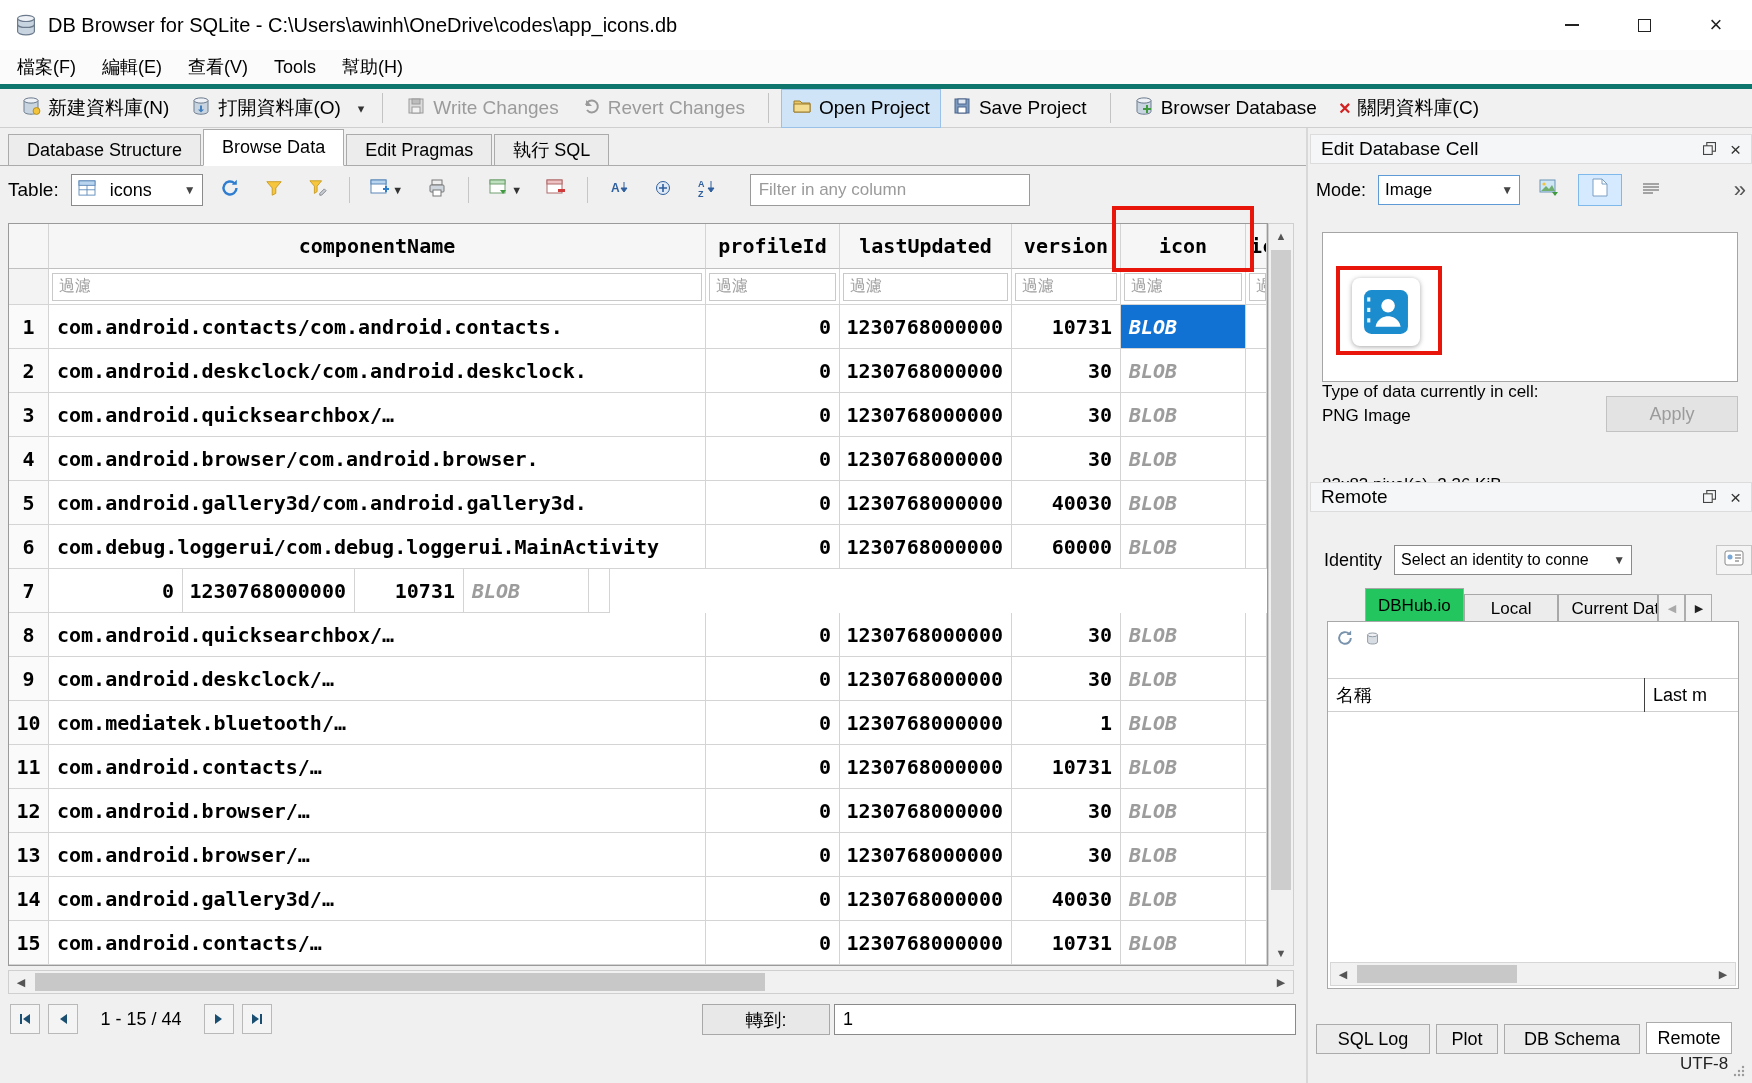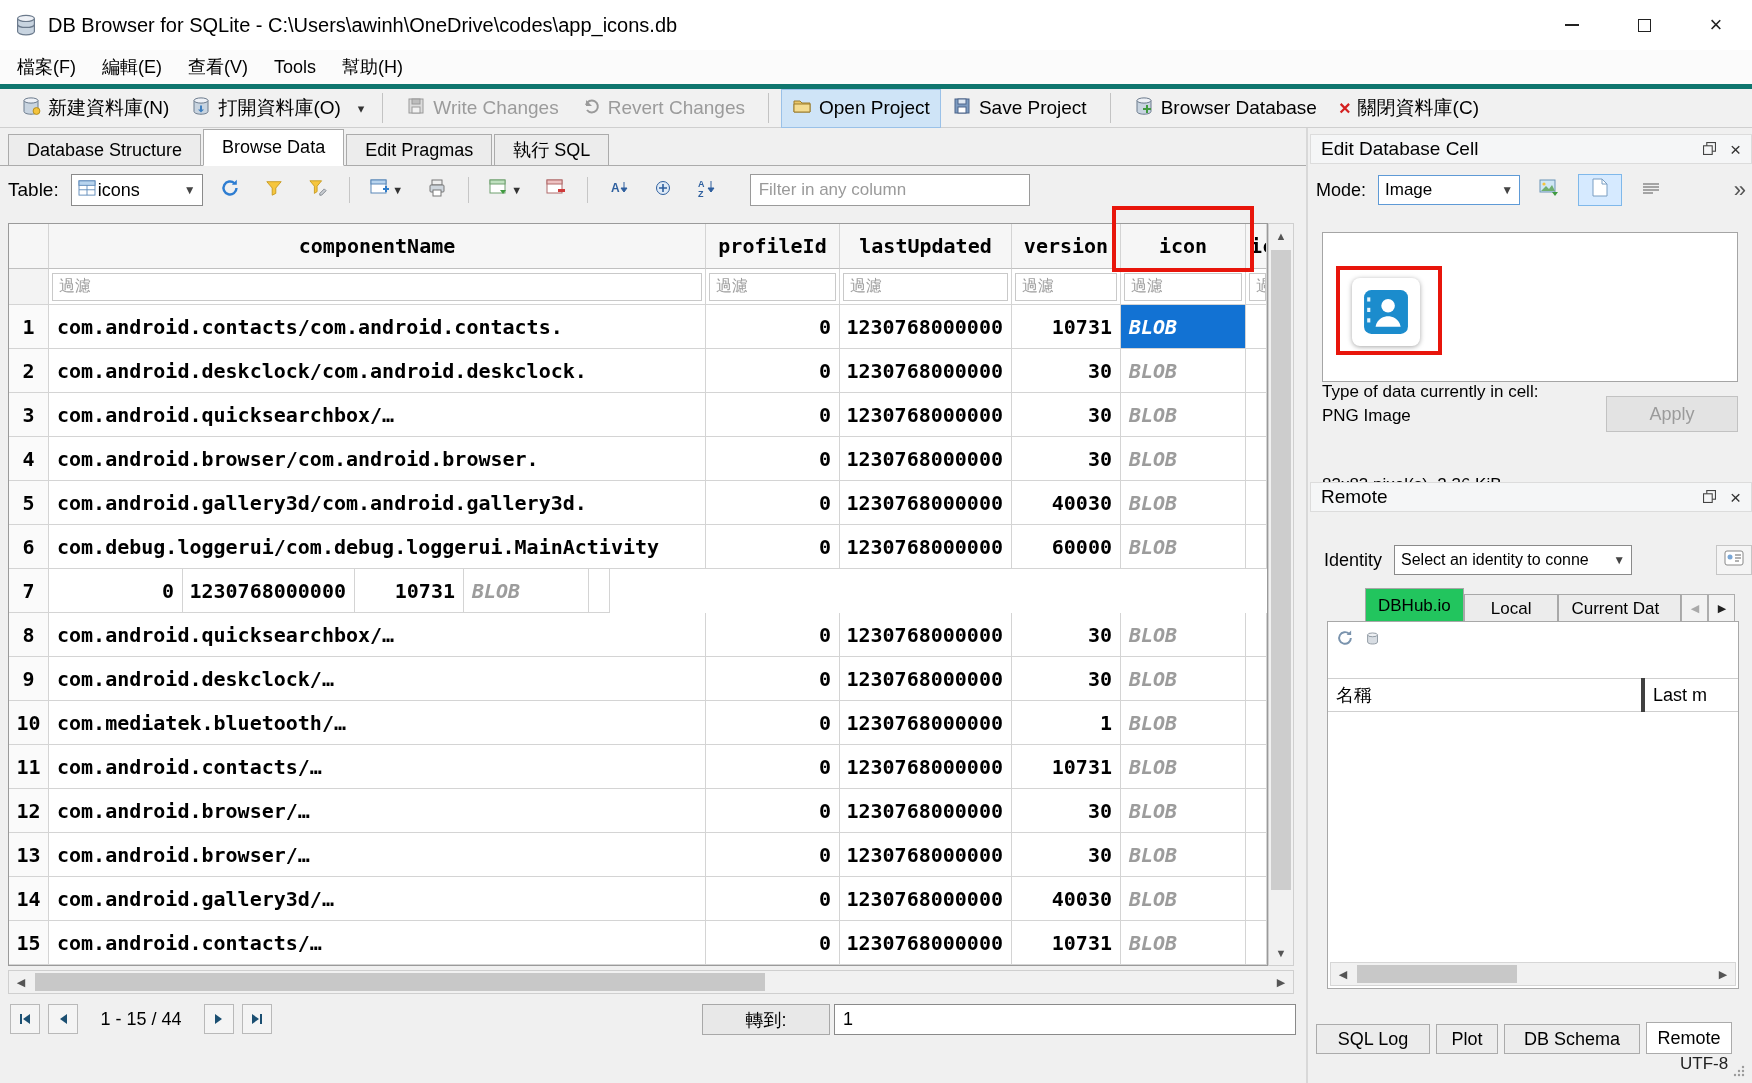--- a/index.html
+++ b/index.html
@@ -31,21 +31,21 @@
   .tsep { width:1px; height:30px; background:#c3c3c3; margin:0 12px; }
 
   
   .tabbar { left:0; top:128px; width:1306px; height:38px; display:flex; align-items:flex-end; padding-left:8px; border-bottom:1px solid #ababab; background:#f0f0f0; }
   .tab { height:31px; display:flex; align-items:center; padding:4px 18px; font-size:18px; background:#ececec; border:1px solid #ababab; border-bottom:none; margin-right:2px; }
   .tab.active { background:#fff; height:37px; margin-bottom:-1px; border-bottom:1px solid #fff; }
 
   
   .controls { left:8px; top:172px; width:1290px; height:36px; display:flex; align-items:center; gap:10px; }
   .ctl-label { font-size:19px; margin-right:2px; }
-  .combo { display:flex; align-items:center; background:#fff; border:1px solid #8a8a8a; height:32px; padding:10px 6px; gap:2px; }
+  .combo { display:flex; align-items:center; background:#fff; border:1px solid #8a8a8a; height:32px; padding:10px 6px; gap:14px; }
   .combo .caret { margin-left:auto; font-size:12px; color:#444; }
   .table-combo { width:132px; }
   .icon-btn { width:34px; height:32px; display:flex; align-items:center; justify-content:center; }
   .icon-btn.split { width:46px; gap:2px; }
   .csep { width:1px; height:26px; background:#c6c6c6; margin:0 4px; }
   .filter-input { width:280px; height:32px; border:1px solid #9a9a9a; font-size:17px; padding:0 8px; margin-left:16px; font-family:"Liberation Sans",sans-serif; }
   .filter-input::placeholder { color:#9a9a9a; }
 
   
   .grid { left:8px; top:223px; width:1260px; height:743px; background:#fff; border:1px solid #9a9a9a; }
@@ -105,27 +105,27 @@
 
   .identity-row { left:1316px; top:544px; width:436px; height:32px; display:flex; align-items:center; }
   .identity-label { font-size:18px; margin-left:8px; }
   .identity-combo { width:238px; height:30px; border:1px solid #8a8a8a; font-size:16px; margin-left:12px; }
   .identity-combo .val { overflow:hidden; white-space:nowrap; width:190px; }
   .cert-btn { margin-left:auto; width:36px; height:30px; border:1px solid #c6c6c6; background:#f4f4f4; display:flex; align-items:center; justify-content:center; }
 
   .remote-tabs { left:1365px; top:592px; height:30px; display:flex; align-items:flex-end; }
   .rtab { height:28px; display:flex; align-items:center; padding:0 12px; font-size:17px; background:#ececec; border:1px solid #a8a8a8; border-bottom:none; overflow:hidden; white-space:nowrap; }
   .rtab.active { background:#22c55e; height:34px; }
-  .rtab.clip { width:123px; padding-right:0; }
+  .rtab.clip { width:100px; padding-right:0; }
   .scroll-btn { width:27px; height:28px; border:1px solid #adadad; background:#f2f2f2; display:flex; align-items:center; justify-content:center; font-size:11px; }
 
   .remote-frame { left:1327px; top:621px; width:412px; height:368px; background:#fff; border:1px solid #a8a8a8; }
   .rf-toolbar { display:flex; align-items:center; gap:10px; height:36px; padding-left:8px; }
   .rf-head { position:absolute; left:0; top:56px; width:410px; height:34px; border-top:1px solid #cfcfcf; border-bottom:1px solid #cfcfcf; display:flex; align-items:center; font-size:18px; }
-  .rf-head .h1 { padding-left:8px; width:317px; border-right:4px solid #404040; height:34px; display:flex; align-items:center; }
+  .rf-head .h1 { padding-left:8px; width:317px; border-right:1px solid #404040; height:34px; display:flex; align-items:center; }
   .rf-head .h2 { padding-left:8px; overflow:hidden; white-space:nowrap; }
   .rf-hscroll { position:absolute; left:2px; top:340px; width:406px; height:24px; background:#f1f1f1; border:1px solid #d6d6d6; }
   .rf-hscroll .arrow { position:absolute; top:0; width:24px; height:22px; display:flex; align-items:center; justify-content:center; font-size:11px; color:#555; }
   .rf-hscroll .thumb { position:absolute; left:26px; top:2px; width:160px; height:18px; background:#c8c8c8; }
 
   .btab { position:absolute; height:30px; top:1024px; background:#ececec; border:1px solid #ababab; display:flex; align-items:center; justify-content:center; font-size:18px; }
   .btab.active { background:#fff; top:1022px; height:32px; }
 
   .statusbar-enc { left:1680px; top:1054px; font-size:17px; color:#222; }
   .grip { left:1732px; top:1062px; }

